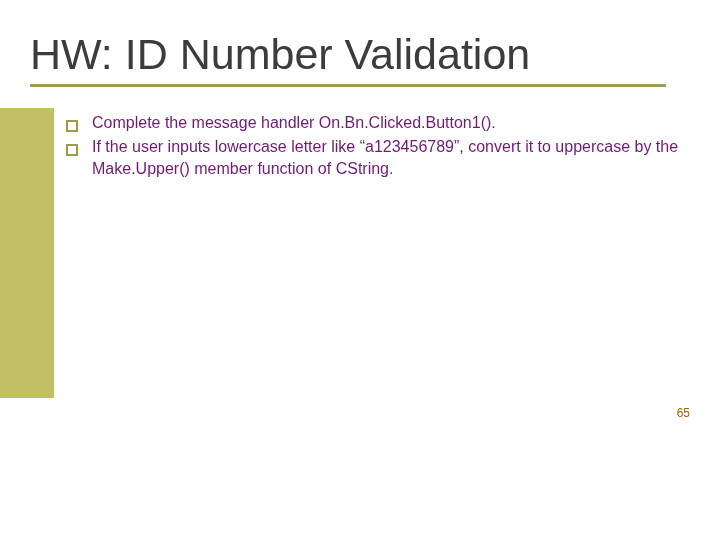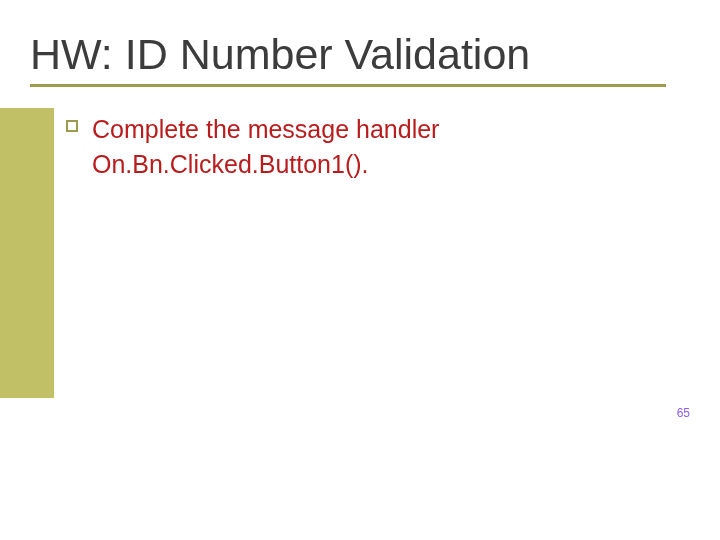--- a/index.html
+++ b/index.html
@@ -49,43 +49,47 @@
   }
   .bullet {
     flex: 0 0 auto;
     width: 12px;
     height: 12px;
     border: 2px solid #9c9b4e;
     margin-top: 8px;
     margin-right: 14px;
   }
   .text {
-    font-size: 25px;
+    font-size: 16px;
     line-height: 1.38;
-    color: #b91c1c;
+    color: #701a75;
     font-family: Verdana, Geneva, sans-serif;
   }
   .pagenum {
     position: absolute;
     right: 30px;
     bottom: 20px;
     font-size: 12px;
-    color: #8b5cf6;
+    color: #a16207;
     font-family: Verdana, Geneva, sans-serif;
   }
 </style>
 </head>
 <body>
 
 <div class="slide">
   <div class="title">HW: ID Number Validation</div>
   <div class="title-rule"></div>
   <div class="accent-bar"></div>
 
   <div class="body">
     <div class="item">
       <div class="bullet"></div>
       <div class="text">Complete the message handler On.Bn.Clicked.Button1().</div>
     </div>
+    <div class="item">
+      <div class="bullet"></div>
+      <div class="text">If the user inputs lowercase letter like “a123456789”, convert it to uppercase by the Make.Upper() member function of CString.</div>
+    </div>
   </div>
 
   <div class="pagenum">65</div>
 </div>
 
 </body></html>

